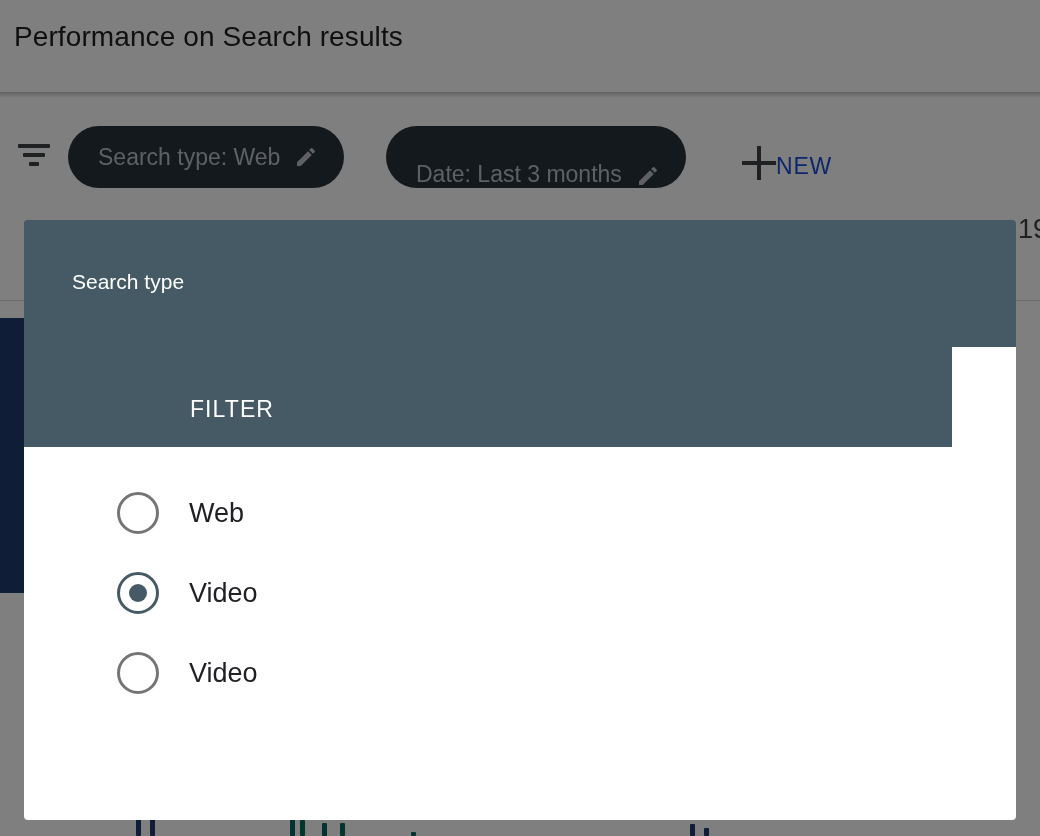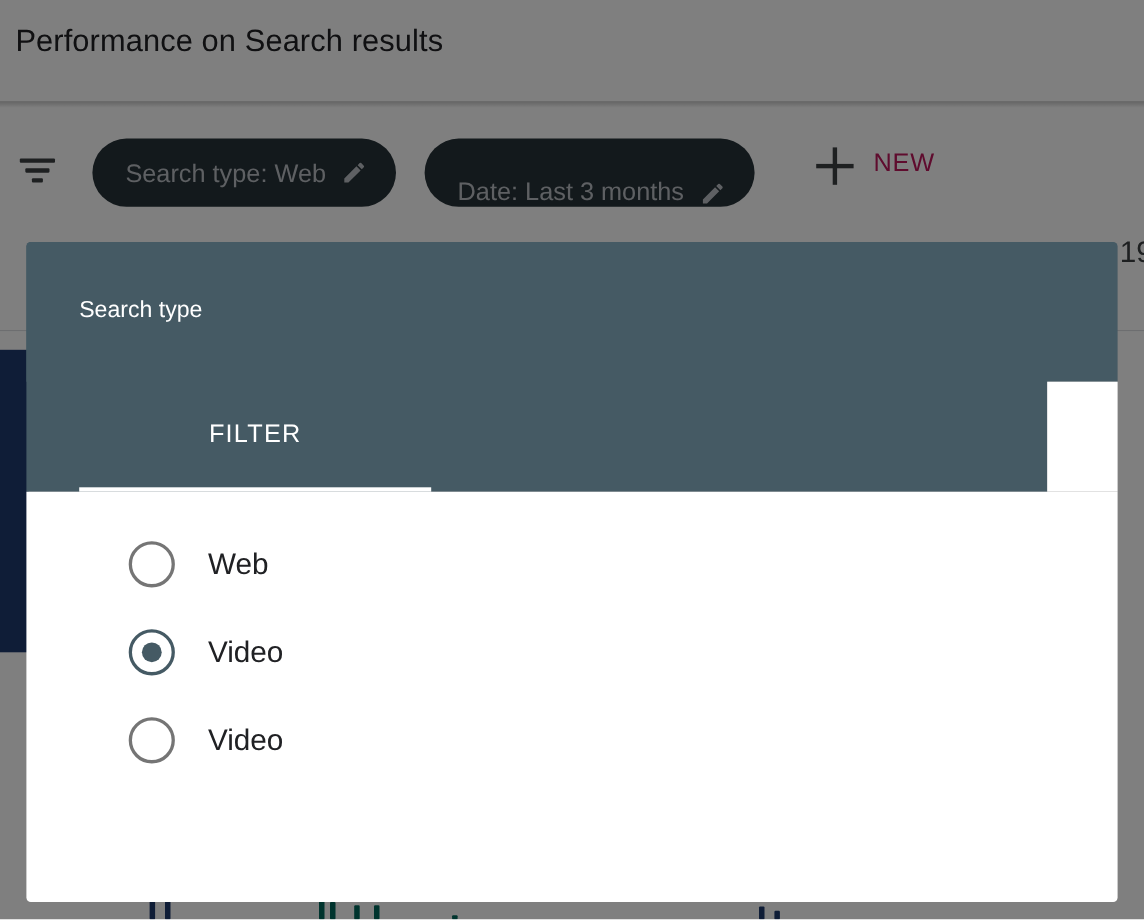--- a/index.html
+++ b/index.html
@@ -92,39 +92,38 @@
     align-items: center;
     gap: 14px;
     padding: 0 26px 0 30px;
     border-radius: 31px;
     background: #263238;
     color: #bdc1c6;
     font-size: 23px;
     white-space: nowrap;
     box-sizing: border-box;
   }
-  .chip.chip-search { left: 84px; }
+  .chip.chip-search { left: 68px; }
   .chip.chip-date   { left: 386px; align-items: flex-end; }
 
   .pencil-icon {
     width: 24px;
     height: 24px;
     flex: none;
     display: block;
   }
 
   .new-button {
     position: absolute;
     left: 742px;
     top: 36px;
     height: 46px;
     display: flex;
-    align-items: flex-start;
-    gap: 18px;
-    color: #be185d;
+    align-items: flex-end;
+    color: #1d4ed8;
     font-size: 23px;
     letter-spacing: 0.8px;
   }
   .plus-icon {
     position: relative;
     width: 34px;
     height: 34px;
     flex: none;
   }
   .plus-icon::before,
@@ -223,21 +222,21 @@
     top: 44px;
     font-size: 21px;
     line-height: 36px;
     color: #ffffff;
     white-space: nowrap;
   }
 
   .tabs {
     position: absolute;
     left: 48px;
-    top: 155px;
+    top: 170px;
     height: 72px;
     display: flex;
   }
   .tab {
     position: relative;
     width: 320px;
     height: 72px;
     display: flex;
     align-items: flex-start;
     justify-content: center;

